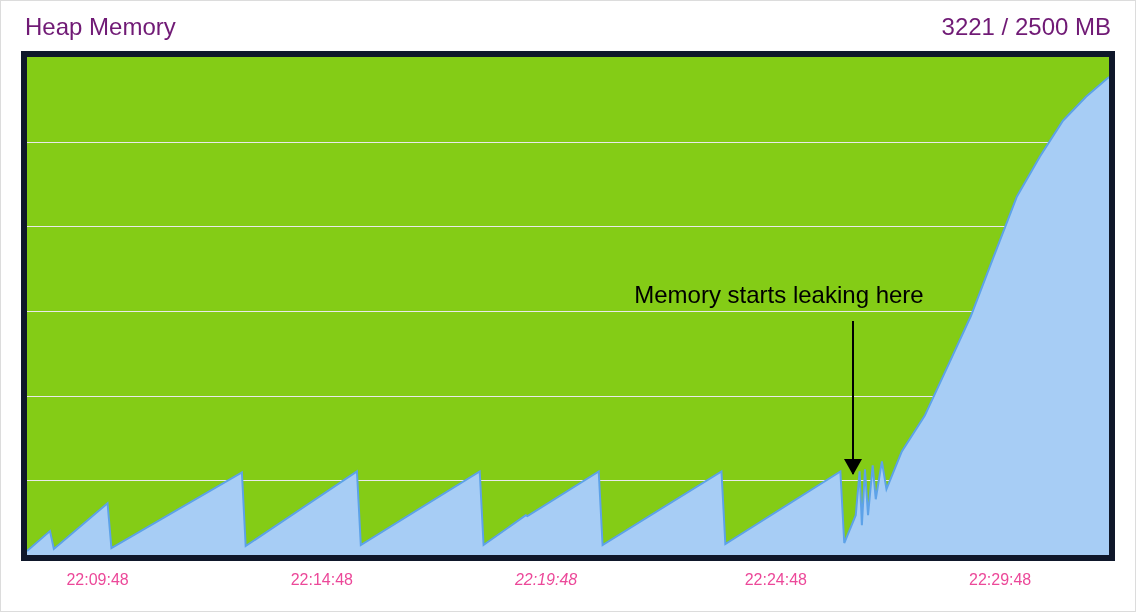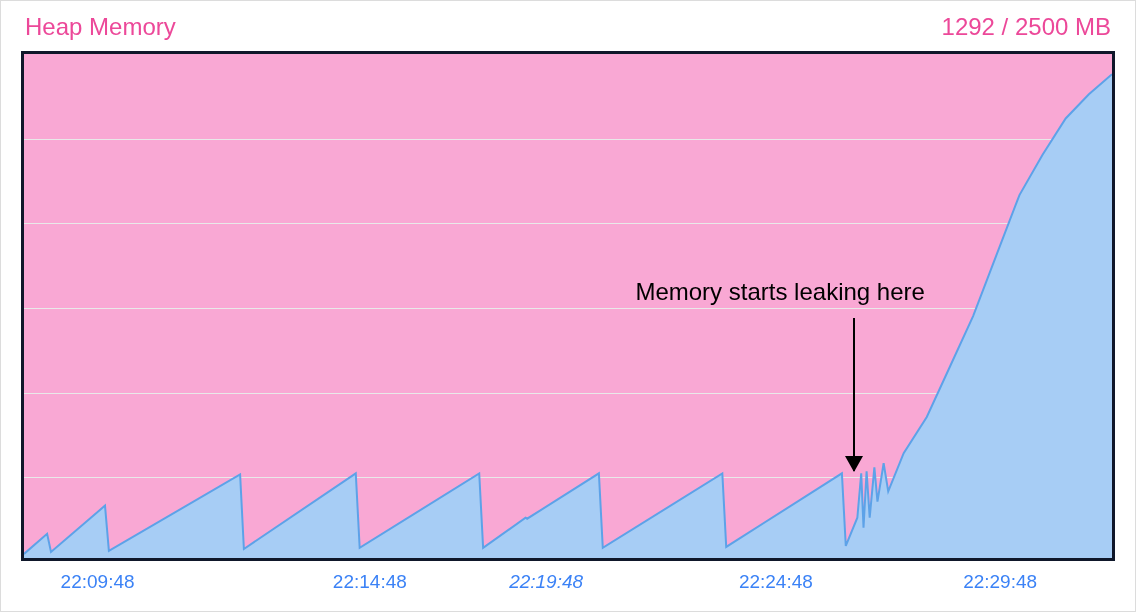--- a/index.html
+++ b/index.html
@@ -15,49 +15,49 @@
       border: 1px solid #dcdcdc;
       background: #fff;
       position: relative;
     }
     .header {
       display: flex;
       justify-content: space-between;
       align-items: flex-end;
       padding: 12px 24px 8px 24px;
       font-size: 24px;
-      color: #ec4899;
+      color: #701a75;
     }
     .title { font-weight: 400; }
     .value { font-weight: 400; }
     .chart-area {
       position: absolute;
       left: 20px;
       right: 20px;
       top: 50px;
       bottom: 50px;
-      border: 3px solid #0f172a;
-      background: #f9a8d4;
+      border: 6px solid #0f172a;
+      background: #84cc16;
     }
     .gridline {
       position: absolute;
       left: 0; right: 0;
       height: 1px;
       background: #e9e9e9;
     }
     .x-labels {
       position: absolute;
       left: 20px; right: 20px;
       bottom: 10px;
       height: 30px;
     }
     .x-label {
       position: absolute;
-      font-size: 19px;
-      color: #3b82f6;
+      font-size: 16px;
+      color: #ec4899;
       transform: translateX(-50%);
       white-space: nowrap;
     }
     .annotation {
       position: absolute;
       font-size: 24px;
       color: #000;
       white-space: nowrap;
       transform: translateX(-50%);
     }
@@ -83,37 +83,37 @@
       left: 0; top: 0;
       width: 100%; height: 100%;
     }
   </style>
 </head>
 <body>
 
 <div class="panel">
   <div class="header">
     <div class="title">Heap Memory</div>
-    <div class="value">1292 / 2500 MB</div>
+    <div class="value">3221 / 2500 MB</div>
   </div>
 
   <div class="chart-area" id="chart-area">
       <div class="gridline" style="top: 423.333px;"></div>
       <div class="gridline" style="top: 338.667px;"></div>
       <div class="gridline" style="top: 254px;"></div>
       <div class="gridline" style="top: 169.333px;"></div>
       <div class="gridline" style="top: 84.6667px;"></div>
     <svg class="area" id="area-svg" preserveAspectRatio="none" viewBox="0 0 1092 508">
         <path d="M 0.0 508.0 L 0.0 503.9 L 23.2 483.6 L 27.1 501.9 L 81.3 455.2 L 85.2 500.9 L 216.9 423.7 L 220.7 498.9 L 333.0 422.7 L 336.9 497.8 L 456.9 422.7 L 460.8 497.8 L 503.4 467.4 L 505.0 468.4 L 577.0 422.7 L 580.9 497.8 L 700.9 422.7 L 704.8 496.8 L 820.9 422.7 L 824.8 495.8 L 836.4 467.4 L 840.3 422.7 L 842.6 477.5 L 845.7 420.6 L 848.8 467.4 L 853.5 416.6 L 856.6 451.1 L 862.8 412.5 L 867.4 440.9 L 882.9 402.3 L 906.1 365.8 L 929.4 315.0 L 952.6 264.2 L 975.8 203.2 L 999.1 142.2 L 1022.3 101.6 L 1045.5 65.0 L 1068.8 40.6 L 1092.0 20.3 L 1092.0 508.0 Z" fill="#a7cdf5" stroke="none"></path>
         <path d="M 0.0 503.9 L 23.2 483.6 L 27.1 501.9 L 81.3 455.2 L 85.2 500.9 L 216.9 423.7 L 220.7 498.9 L 333.0 422.7 L 336.9 497.8 L 456.9 422.7 L 460.8 497.8 L 503.4 467.4 L 505.0 468.4 L 577.0 422.7 L 580.9 497.8 L 700.9 422.7 L 704.8 496.8 L 820.9 422.7 L 824.8 495.8 L 836.4 467.4 L 840.3 422.7 L 842.6 477.5 L 845.7 420.6 L 848.8 467.4 L 853.5 416.6 L 856.6 451.1 L 862.8 412.5 L 867.4 440.9 L 882.9 402.3 L 906.1 365.8 L 929.4 315.0 L 952.6 264.2 L 975.8 203.2 L 999.1 142.2 L 1022.3 101.6 L 1045.5 65.0 L 1068.8 40.6 L 1092.0 20.3" fill="none" stroke="#5da2e8" stroke-width="2"></path>
       </svg>
     <div class="annotation" id="annotation" style="left: 69.5%; top: 223.52px;">Memory starts leaking here</div>
     <div class="arrow" id="arrow" style="left: 76.3%; top: 264.16px; height: 152.4px;"></div>
   </div>
 
   <div class="x-labels" id="x-labels">
       <span class="x-label" style="left: 7%;">22:09:48</span>
-      <span class="x-label" style="left: 27.5%; margin-left: 48px;">22:14:48</span>
+      <span class="x-label" style="left: 27.5%;">22:14:48</span>
       <span class="x-label" style="left: 48%; font-style: italic;">22:19:48</span>
       <span class="x-label" style="left: 69%; text-align: center;">22:24:48</span>
       <span class="x-label" style="left: 89.5%; text-align: right;">22:29:48</span>
     </div>
 </div>
 
 </body></html>

